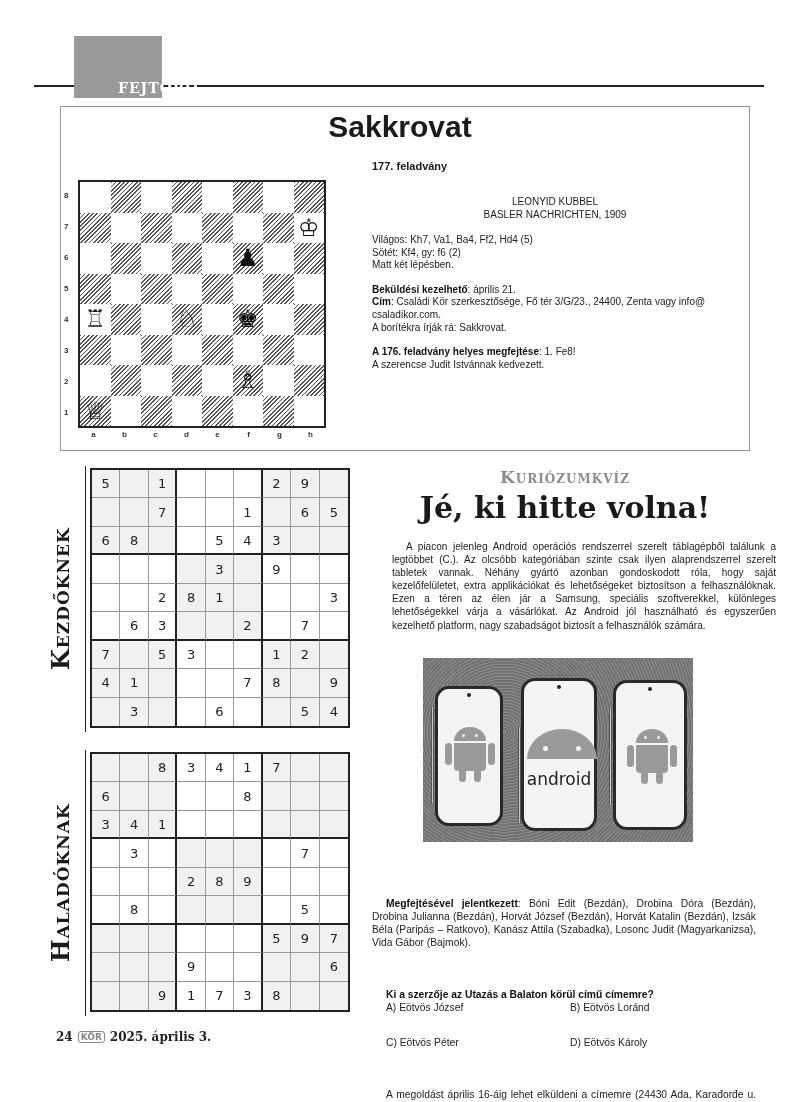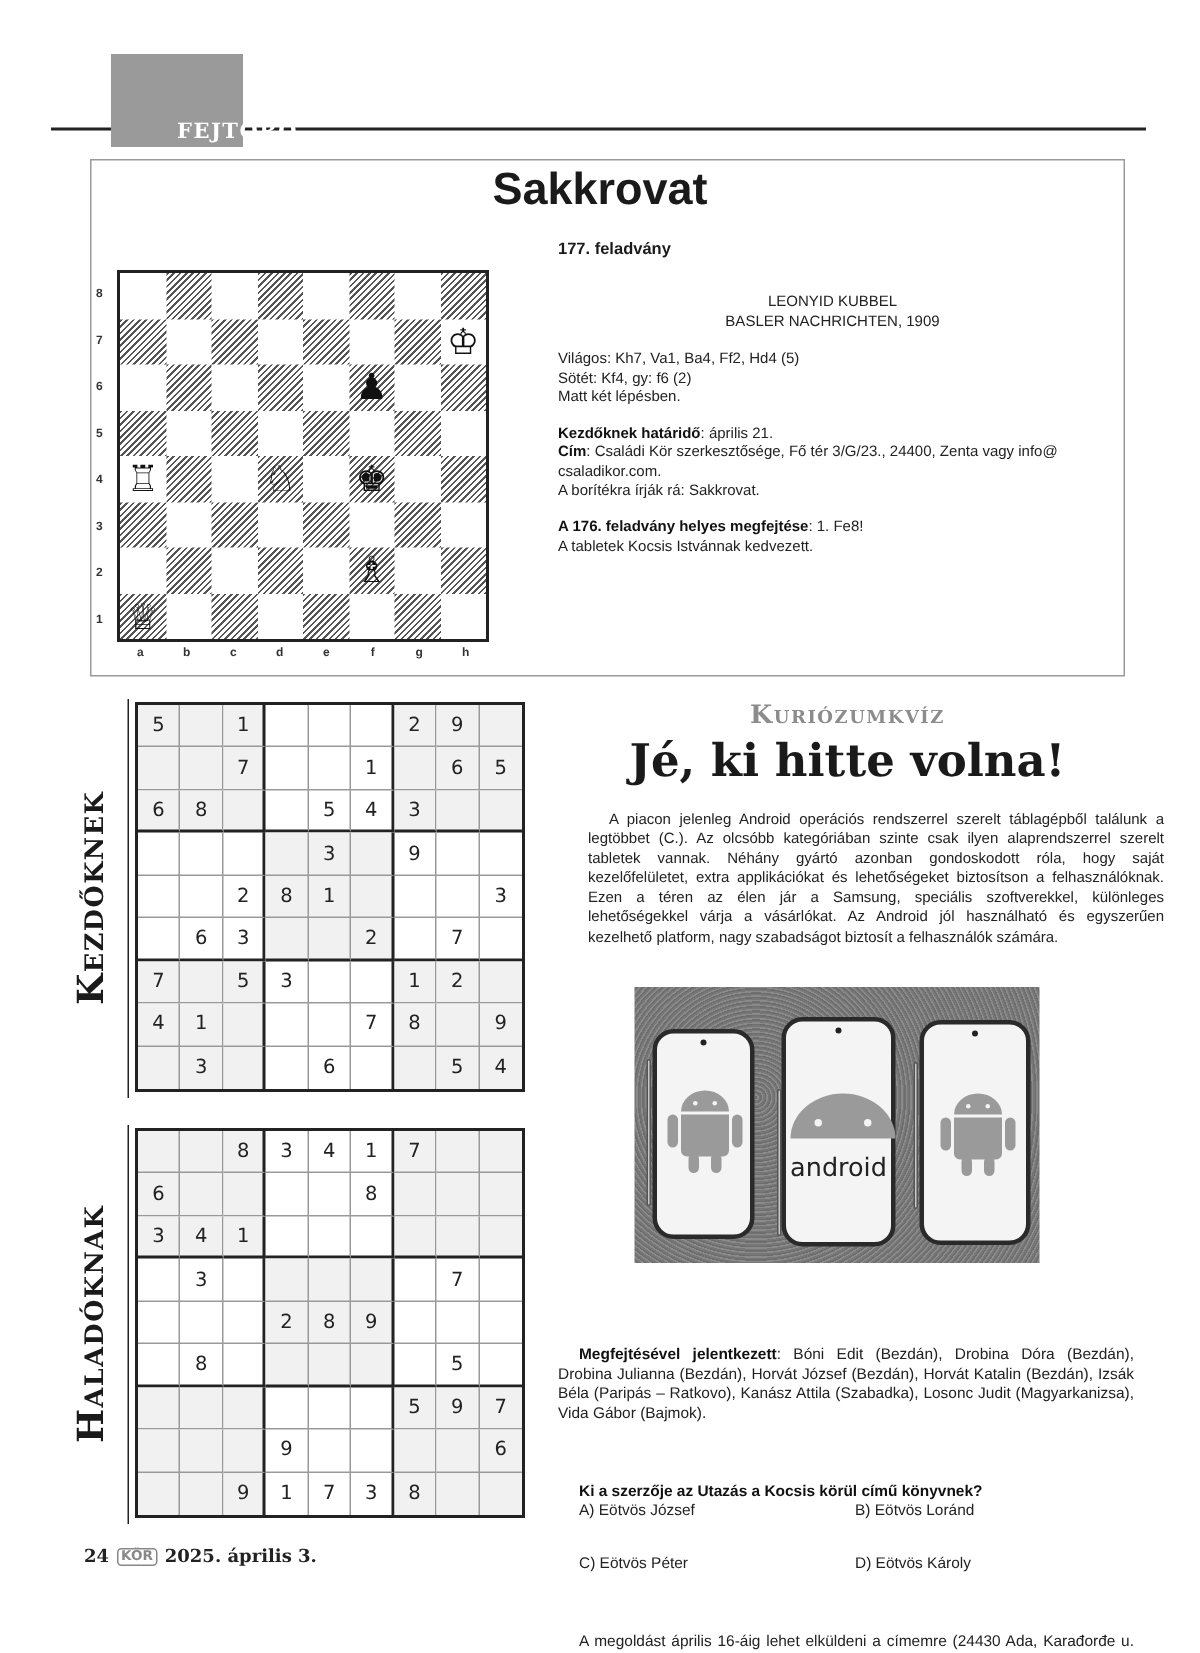--- a/index.html
+++ b/index.html
@@ -239,26 +239,26 @@
 <div class="source">
   <div>LEONYID KUBBEL</div>
   <div>BASLER NACHRICHTEN, 1909</div>
 </div>
 
 <div class="chess-text">
   <p>Világos: Kh7, Va1, Ba4, Ff2, Hd4 (5)</p>
   <p>Sötét: Kf4, gy: f6 (2)</p>
   <p>Matt két lépésben.</p>
   <div class="gap"></div>
-  <p><b>Kezdőknek határidő</b><span>: április 21.</span></p>
+  <p><b>Beküldési kezelhető</b><span>: április 21.</span></p>
   <p><b>Cím</b><span>: Családi Kör szerkesztősége, Fő tér 3/G/23., 24400, Zenta vagy info@ csaladikor.com.</span></p>
   <p>A borítékra írják rá: Sakkrovat.</p>
   <div class="gap"></div>
   <p><b>A 176. feladvány helyes megfejtése</b><span>: 1. Fe8!</span></p>
-  <p>A tabletek Kocsis Istvánnak kedvezett.</p>
+  <p>A szerencse Judit Istvánnak kedvezett.</p>
 </div>
 
 <div class="vrule vr1"></div>
 <div class="vert-label vl1">Kezdőknek</div>
 <div class="sudoku s1" id="sudoku-beginner">
     <div class="cell shade">5</div>
     <div class="cell shade"></div>
     <div class="cell shade br">1</div>
     <div class="cell"></div>
     <div class="cell"></div>
@@ -468,21 +468,21 @@
       <div class="arm" style="left:1px; top:16px; width:7px; height:22px;"></div>
       <div class="arm" style="left:44px; top:16px; width:7px; height:22px;"></div>
       <div class="leg" style="left:15px; top:42px; width:7px; height:13px;"></div>
       <div class="leg" style="left:30px; top:42px; width:7px; height:13px;"></div>
     </div>
   </div>
 </div>
 
 <div class="answers">
   <p><b>Megfejtésével jelentkezett</b><span>: Bóni Edit (Bezdán), Drobina Dóra (Bezdán), Drobina Julianna (Bezdán), Horvát József (Bezdán), Horvát Katalin (Bezdán), Izsák Béla (Paripás – Ratkovo), Kanász Attila (Szabadka), Losonc Judit (Magyarkanizsa), Vida Gábor (Bajmok).</span></p>
-  <p><b>Ki a szerzője az Utazás a Kocsis körül című könyvnek?</b></p>
+  <p><b>Ki a szerzője az Utazás a Balaton körül című címemre?</b></p>
   <div class="opts">
     <span>A) Eötvös József</span>
     <span>B) Eötvös Loránd</span>
     <span>C) Eötvös Péter</span>
     <span>D) Eötvös Károly</span>
   </div>
   <p>A megoldást április 16-áig lehet elküldeni a címemre (24430 Ada, Karađorđe u. 101., címkód: 448166).</p>
   <div class="signature">MOLNÁR CSIKÓS László</div>
 </div>
 

